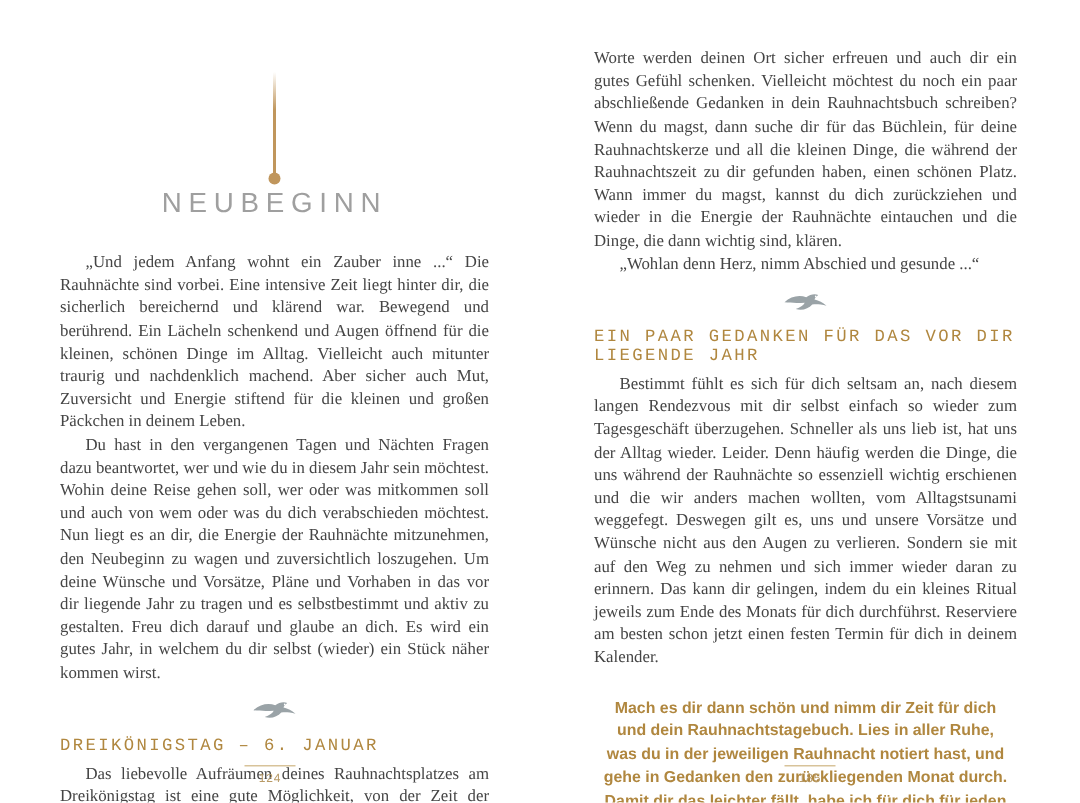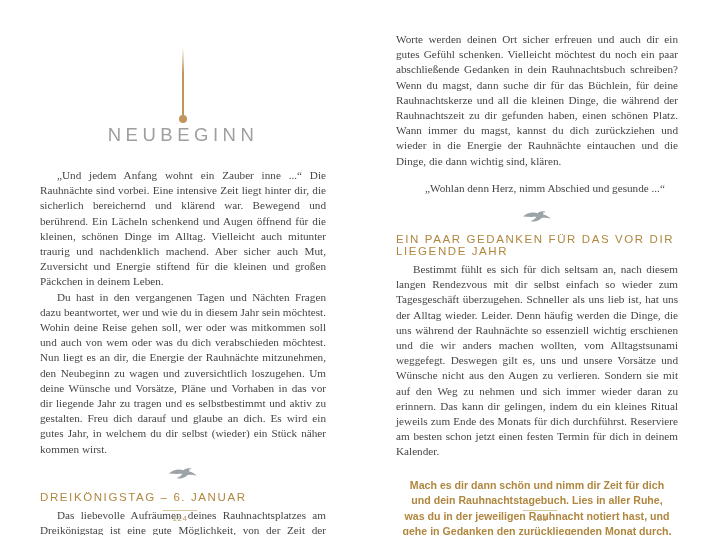--- a/index.html
+++ b/index.html
@@ -73,35 +73,35 @@
     hyphens: auto;
   }
   p.no-indent { text-indent: 0; }
 
   .quote {
     text-align: left;
     font-size: 11.2px;
     line-height: 15.2px;
     color: #454545;
     text-indent: 17px;
-    margin: 12px;
+    margin: 0;
   }
 
   
   .bird-divider {
     display: flex;
     justify-content: center;
     align-items: center;
     margin: 9px 0 9px 0;
     height: 16px;
   }
   .bird-divider svg { display: block; }
 
   .section-heading {
-    font-family: Liberation Sans, sans-serif;
+    font-family: Liberation Mono, monospace;
     font-size: 11.5px;
     letter-spacing: 1.6px;
     color: #b0873f;
     margin: 0 0 5px 0;
     font-weight: 400;
   }
 
   .highlight-box {
     margin-top: 18px;
     text-align: center;

